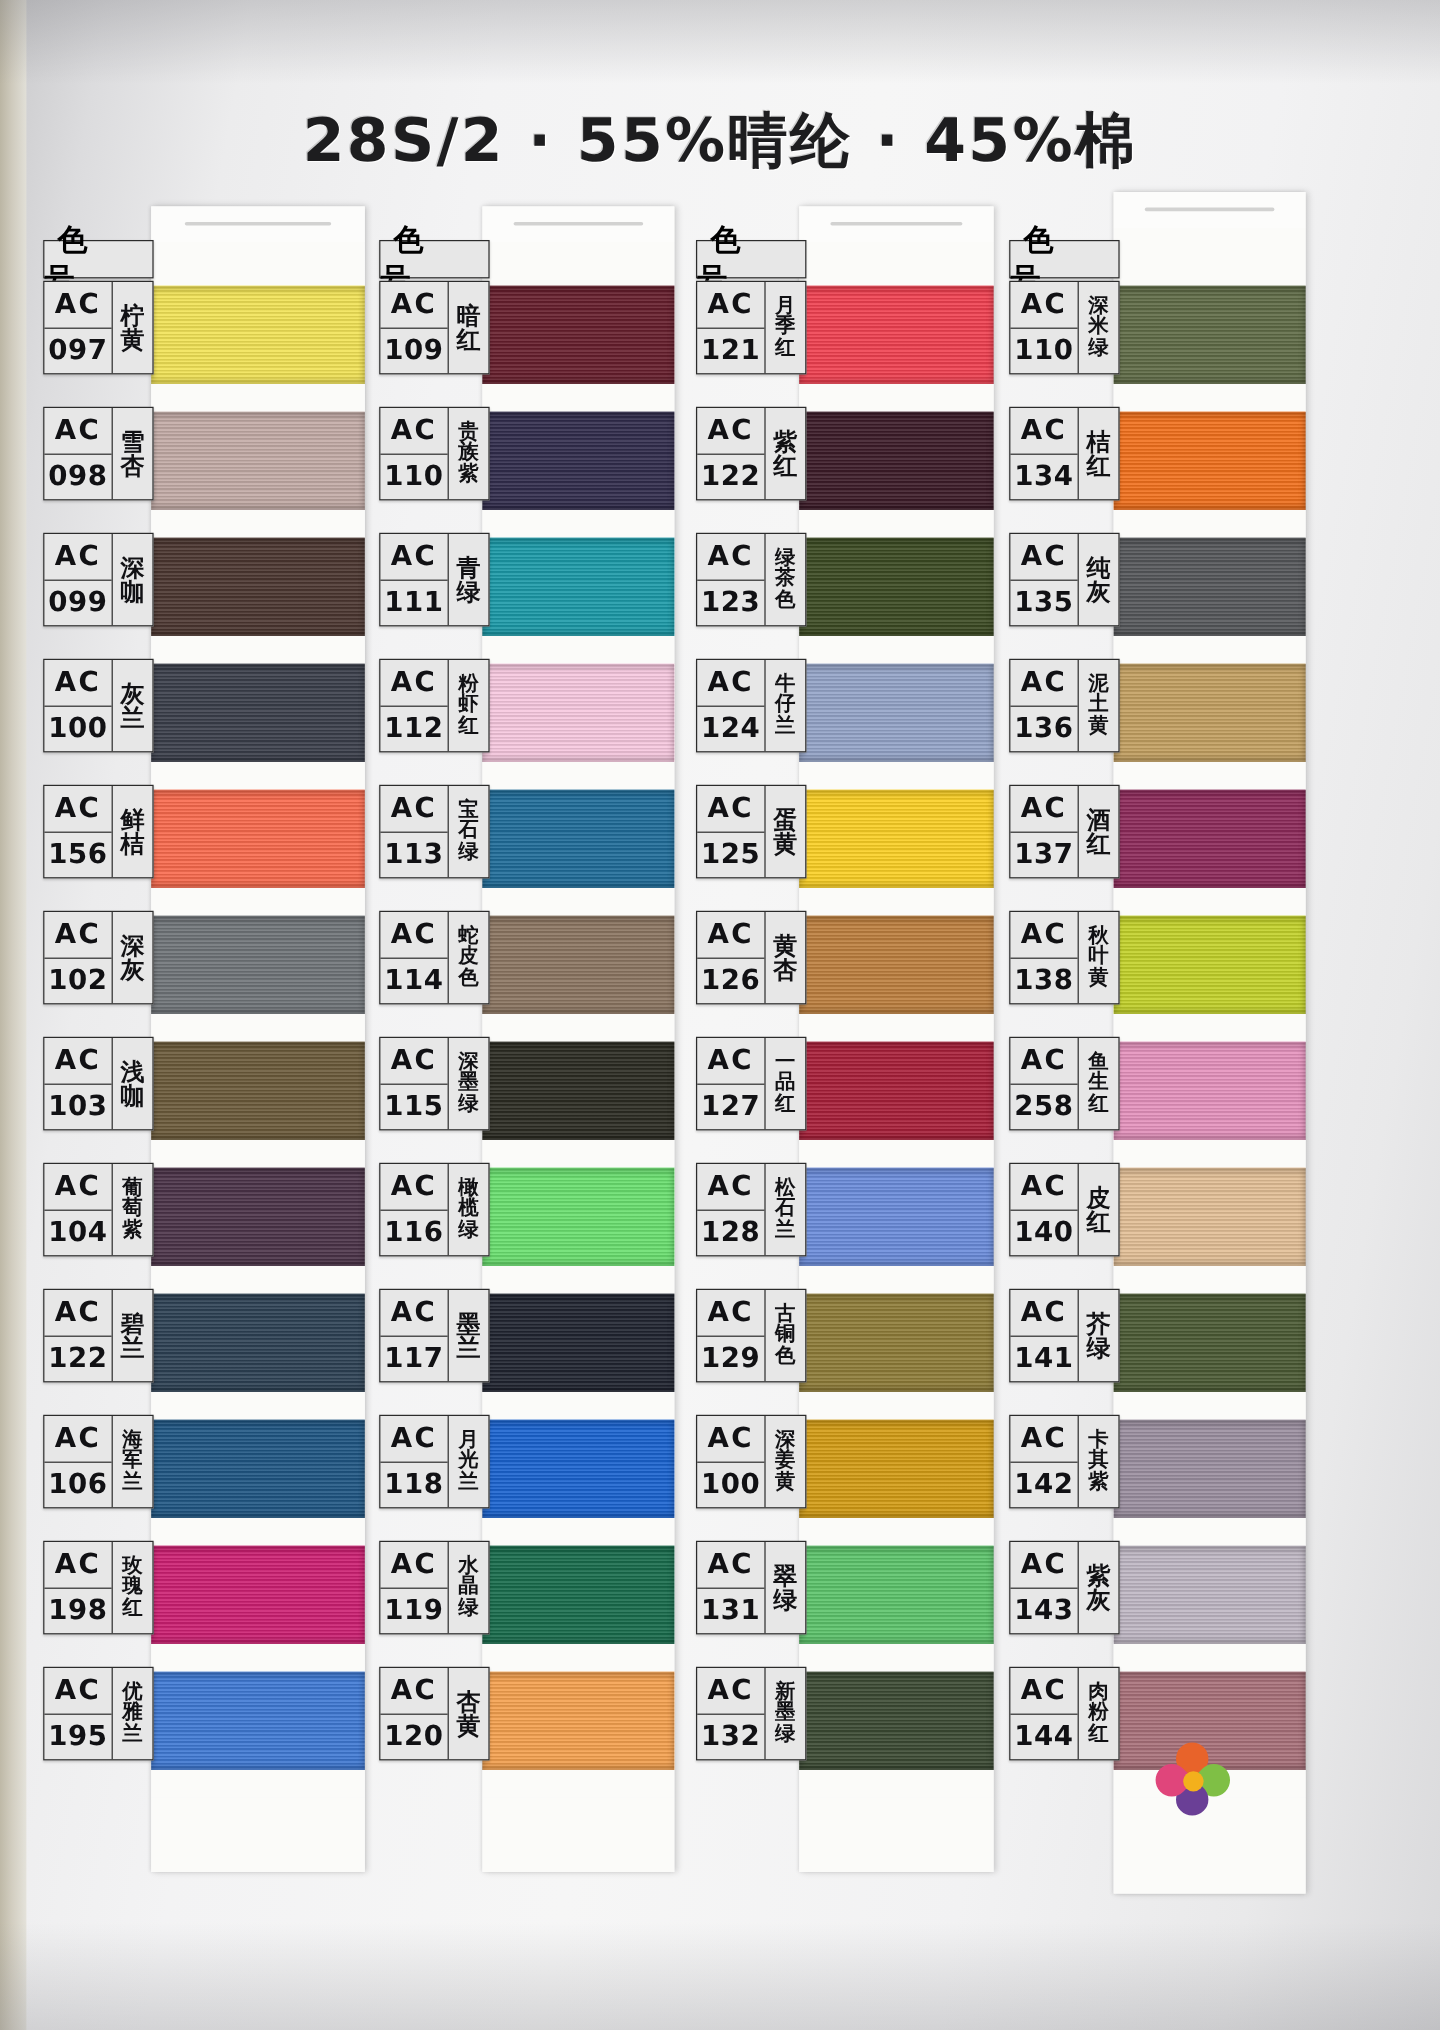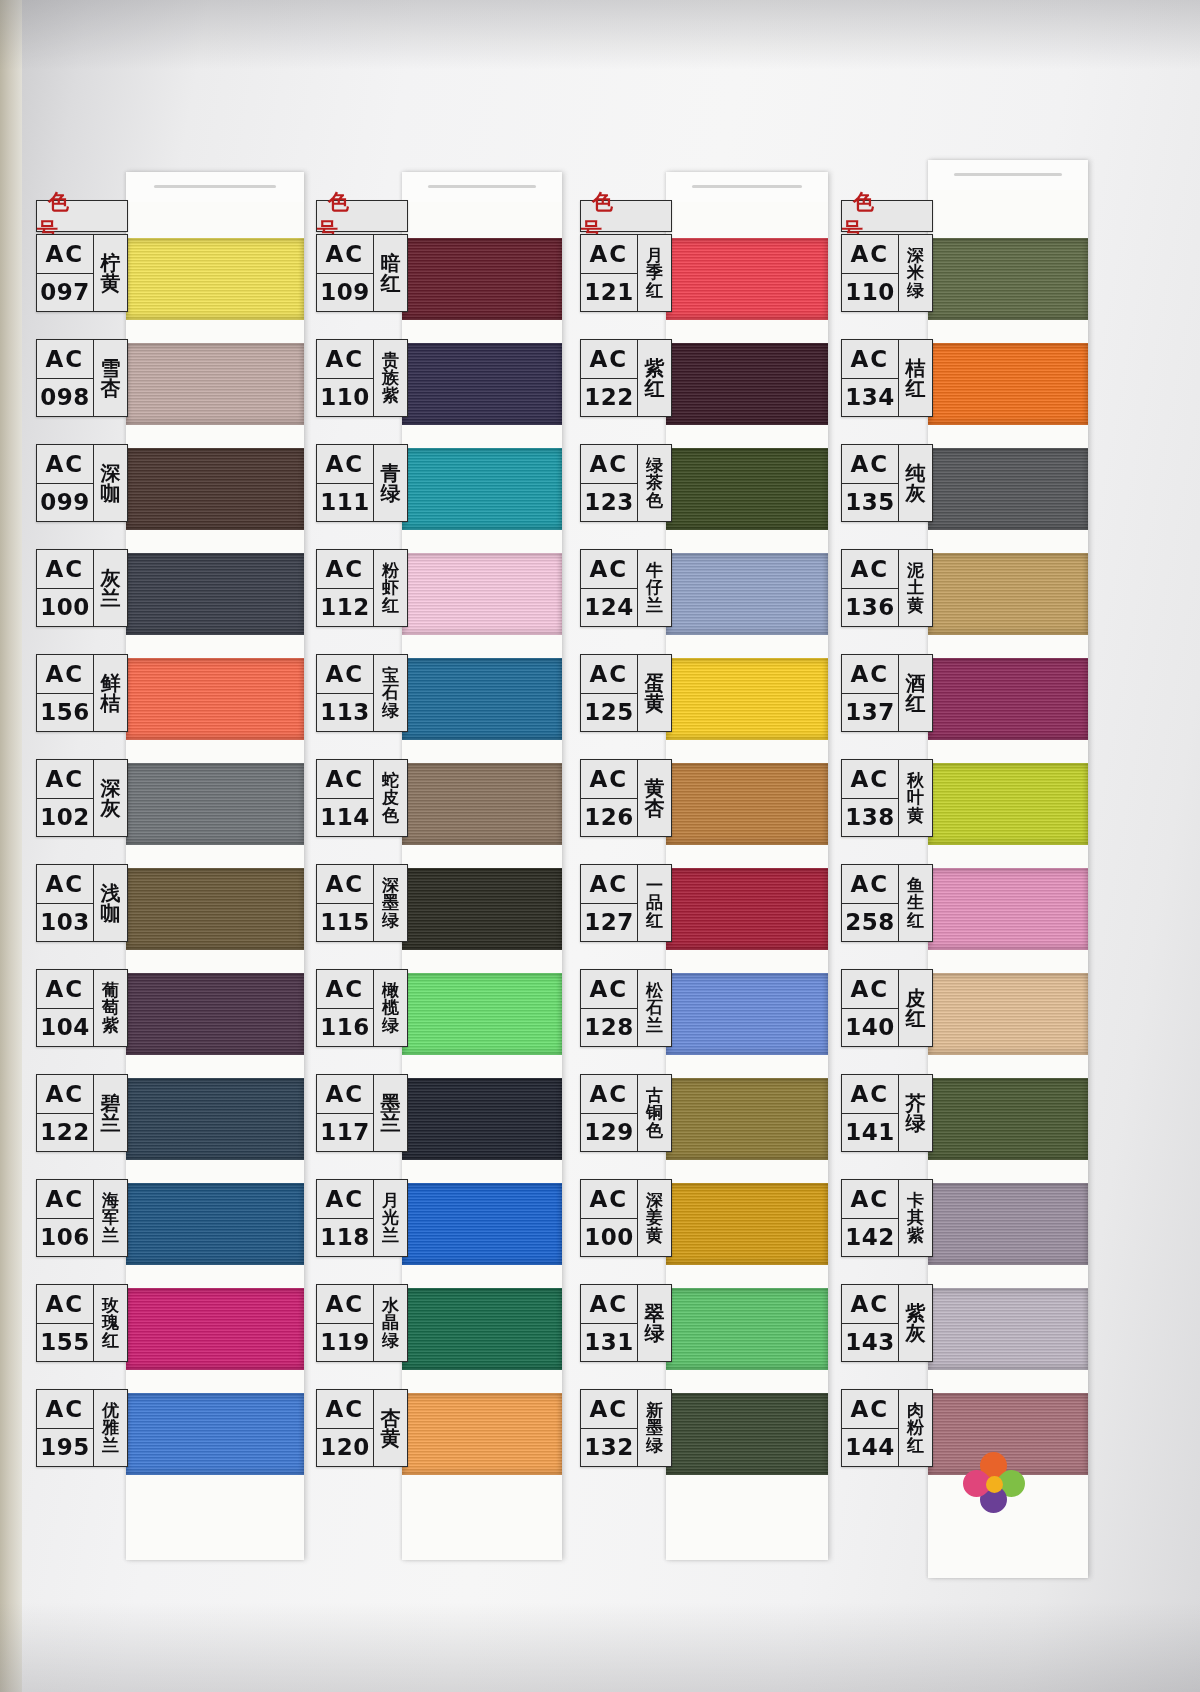--- a/index.html
+++ b/index.html
@@ -76,22 +76,22 @@
   .hdr,.entry{
     box-sizing:border-box;
     border:1.6px solid #2b2b2b;
     background:#e7e7e7;
     position:absolute;
     display:flex;
     box-shadow:0 1px 2px rgba(0,0,0,.18);
   }
   .hdr{
     align-items:center;justify-content:center;
-    font-size:21px;font-weight:700;letter-spacing:11px;
-    color:#b91c1c;
+    font-size:25px;font-weight:700;letter-spacing:11px;
+    color:#000000;
     text-indent:11px;
     font-family:"DejaVu Sans","Liberation Sans",sans-serif;
   }
   .entry .left{
     flex:0 0 62%;
     display:flex;flex-direction:column;
     border-right:1.6px solid #2b2b2b;
   }
   .entry .ac,.entry .num{
     flex:1;
@@ -127,20 +127,21 @@
   #logo .core{position:absolute;left:24px;top:24px;width:17px;height:17px;border-radius:50%;background:#f3b01c;}
 </style>
 </head>
 <body>
 
 <div id="card">
   <div id="leftedge"></div>
   <div id="topshadow"></div>
   <div id="botshadow"></div>
 
+  <div id="title">28S/2 · 55%晴纶 · 45%棉</div>
 
   <div id="columns-root">
       <div class="swatches" style="left: 126px; top: 172px; width: 178px;">
         <div class="swatch-strip-top"></div>
         <div class="gap" style="height: 36px;"></div>
         <div class="swatch" style="height: 82px;">
           <div class="yarn" style="background-color: rgb(242, 227, 86);"></div>
         </div>
         <div class="gap" style="height: 23px;"></div>
         <div class="swatch" style="height: 82px;">
@@ -276,21 +277,21 @@
           <div class="ac">AC</div>
           <div class="num">106</div>
         </div>
         <div class="cname n3">
           <span>海军兰</span>
         </div>
       </div>
       <div class="entry" style="left: 36px; top: 1284px; width: 92px; height: 78px;">
         <div class="left">
           <div class="ac">AC</div>
-          <div class="num">155</div>
+          <div class="num">198</div>
         </div>
         <div class="cname n3">
           <span>玫瑰红</span>
         </div>
       </div>
       <div class="entry" style="left: 36px; top: 1389px; width: 92px; height: 78px;">
         <div class="left">
           <div class="ac">AC</div>
           <div class="num">195</div>
         </div>

